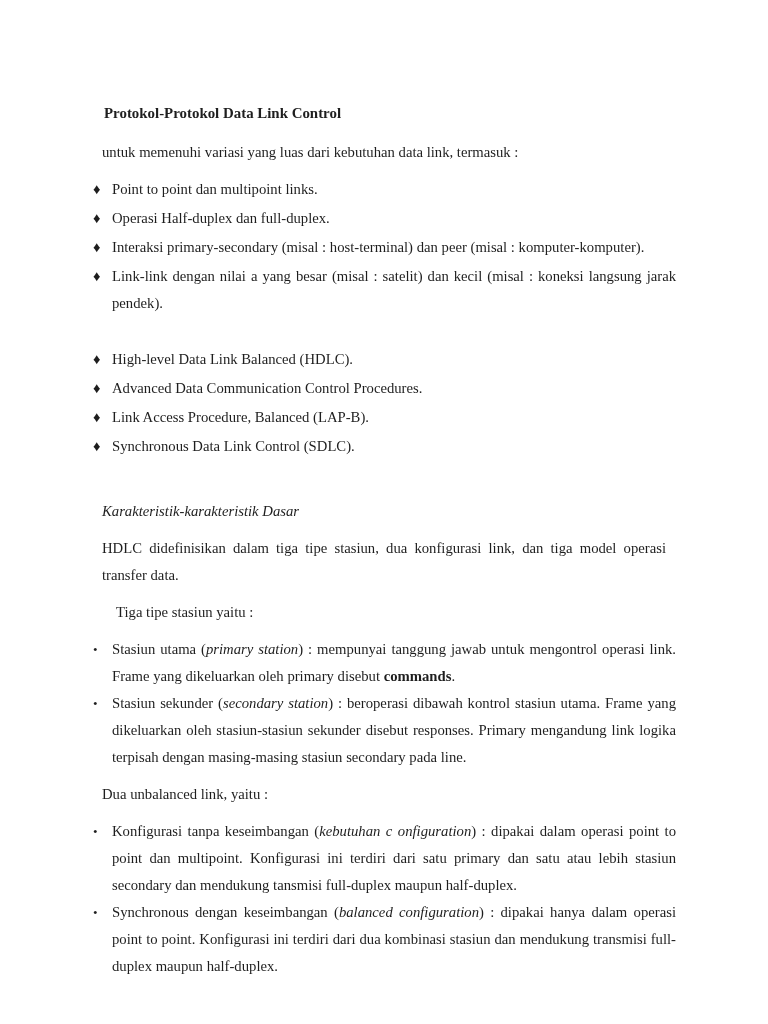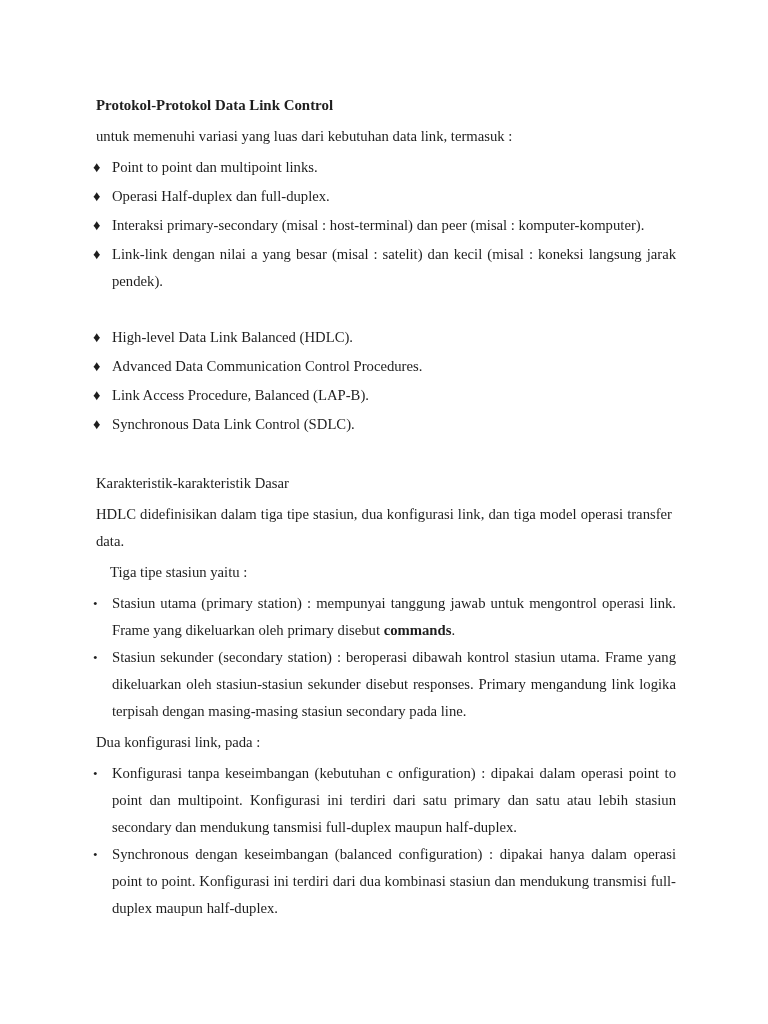--- a/index.html
+++ b/index.html
@@ -14,43 +14,43 @@
   .page {
     box-sizing: border-box;
     width: 768px;
     height: 1024px;
     padding: 88px 92px 0 92px;
     font-size: 14.7px;
     line-height: 27px;
   }
   .doc-title {
     font-weight: bold;
-    margin: 4px;
+    margin: 12px;
     font-size: 14.9px;
     font-family: Liberation Serif, serif;
   }
-  p { margin: 4px; }
+  p { margin: 10px; }
   .justify { text-align: justify; }
   ul { list-style: none; margin: 0; padding: 0; }
   li {
     position: relative;
     padding-left: 20px;
     text-align: justify;
   }
   li .marker {
     position: absolute;
     left: 1px;
     top: 0;
   }
   .diamond-list { margin-top: 1px; }
   .diamond-list li { margin-bottom: 2px; }
   .dot-list li .marker { font-size: 13px; }
   .gap { height: 26px; }
   .indent { padding-left: 14px; }
-  .it { }
+  .it { font-style: italic; }
   .b { font-weight: bold; }
 </style>
 </head>
 <body>
 
 <div class="page">
 
   <p class="doc-title">Protokol-Protokol Data Link Control</p>
 
   <p class="justify">untuk memenuhi variasi yang luas dari kebutuhan data link, termasuk :</p>
@@ -109,21 +109,21 @@
       <span class="marker">•</span>
       <span><span>Stasiun utama (</span><span class="it">primary station</span><span>) : mempunyai tanggung jawab untuk mengontrol operasi link. Frame yang dikeluarkan oleh primary disebut </span><span class="b">commands</span><span>.</span></span>
     </li>
     <li>
       <span class="marker">•</span>
       <span><span>Stasiun sekunder (</span><span class="it">secondary station</span><span>) : beroperasi dibawah kontrol stasiun utama. Frame yang dikeluarkan oleh stasiun-stasiun sekunder disebut responses. Primary mengandung link logika terpisah dengan masing-masing stasiun secondary pada line.</span><span class="b"></span><span></span></span>
     </li>
   </ul>
 
 
-  <p>Dua konfigurasi link, pada :</p>
+  <p>Dua unbalanced link, yaitu :</p>
 
   <ul class="dot-list">
     <li>
       <span class="marker">•</span>
       <span><span>Konfigurasi tanpa keseimbangan (</span><span class="it">kebutuhan c onfiguration</span><span>) : dipakai dalam operasi point to point dan multipoint. Konfigurasi ini terdiri dari satu primary dan satu atau lebih stasiun secondary dan mendukung tansmisi full-duplex maupun half-duplex.</span></span>
     </li>
     <li>
       <span class="marker">•</span>
       <span><span>Synchronous  dengan keseimbangan (</span><span class="it">balanced configuration</span><span>) : dipakai hanya dalam operasi point to point. Konfigurasi ini terdiri dari dua kombinasi stasiun dan mendukung transmisi full-duplex maupun half-duplex.</span></span>
     </li>

